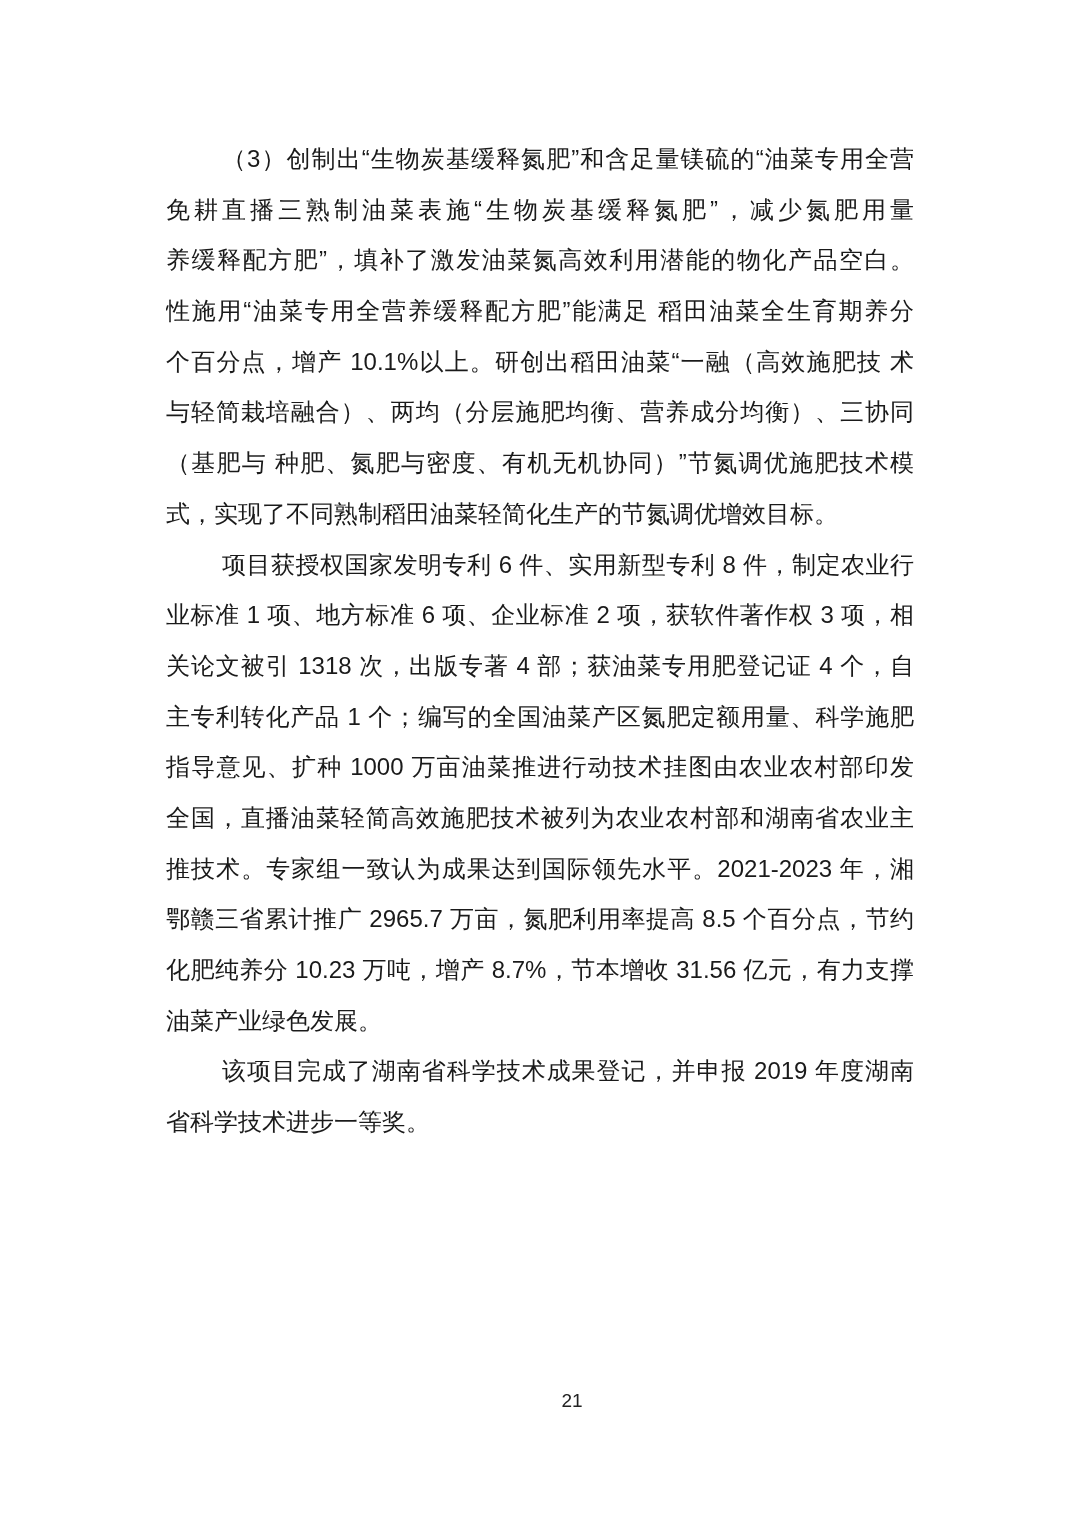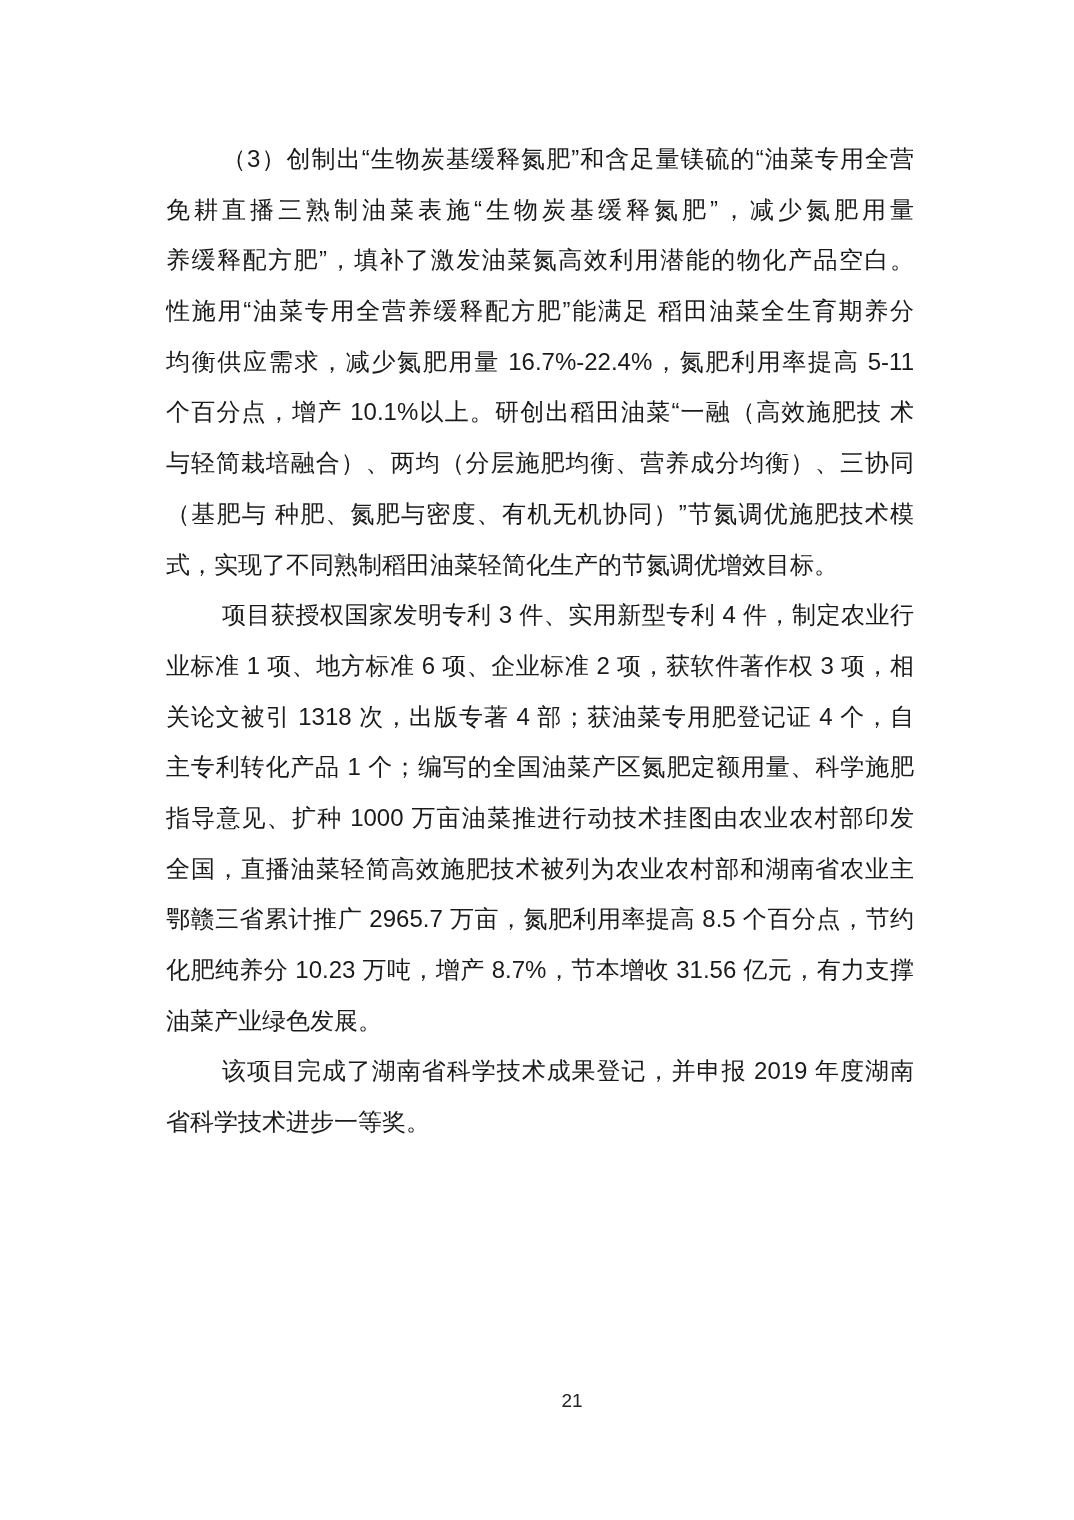--- a/index.html
+++ b/index.html
@@ -66,34 +66,34 @@
 
 <div class="page">
 
   <div class="text-block">
 
     <div class="para">
       <div class="line indent">（3）创制出“生物炭基缓释氮肥”和含足量镁硫的“油菜专用全营</div>
       <div class="line">免耕直播三熟制油菜表施“生物炭基缓释氮肥”，减少氮肥用量</div>
       <div class="line">养缓释配方肥”，填补了激发油菜氮高效利用潜能的物化产品空白。</div>
       <div class="line">性施用“油菜专用全营养缓释配方肥”能满足 稻田油菜全生育期养分</div>
-      <div class="line">均衡供应需求，减少氮肥用量 16.7%-22.4%，氮肥利用率提高 5-11</div>
       <div class="line">个百分点，增产 10.1%以上。研创出稻田油菜“一融（高效施肥技 术</div>
       <div class="line">与轻简栽培融合）、两均（分层施肥均衡、营养成分均衡）、三协同</div>
       <div class="line">（基肥与 种肥、氮肥与密度、有机无机协同）”节氮调优施肥技术模</div>
       <div class="line end">式，实现了不同熟制稻田油菜轻简化生产的节氮调优增效目标。</div>
     </div>
 
     <div class="para">
-      <div class="line indent">项目获授权国家发明专利 3 件、实用新型专利 4 件，制定农业行</div>
+      <div class="line indent">项目获授权国家发明专利 6 件、实用新型专利 8 件，制定农业行</div>
       <div class="line">业标准 1 项、地方标准 6 项、企业标准 2 项，获软件著作权 3 项，相</div>
       <div class="line">关论文被引 1318 次，出版专著 4 部；获油菜专用肥登记证 4 个，自</div>
       <div class="line">主专利转化产品 1 个；编写的全国油菜产区氮肥定额用量、科学施肥</div>
       <div class="line">指导意见、扩种 1000 万亩油菜推进行动技术挂图由农业农村部印发</div>
       <div class="line">全国，直播油菜轻简高效施肥技术被列为农业农村部和湖南省农业主</div>
+      <div class="line">推技术。专家组一致认为成果达到国际领先水平。2021-2023 年，湘</div>
       <div class="line">鄂赣三省累计推广 2965.7 万亩，氮肥利用率提高 8.5 个百分点，节约</div>
       <div class="line">化肥纯养分 10.23 万吨，增产 8.7%，节本增收 31.56 亿元，有力支撑</div>
       <div class="line end">油菜产业绿色发展。</div>
     </div>
 
     <div class="para">
       <div class="line indent">该项目完成了湖南省科学技术成果登记，并申报 2019 年度湖南</div>
       <div class="line end">省科学技术进步一等奖。</div>
     </div>
 

